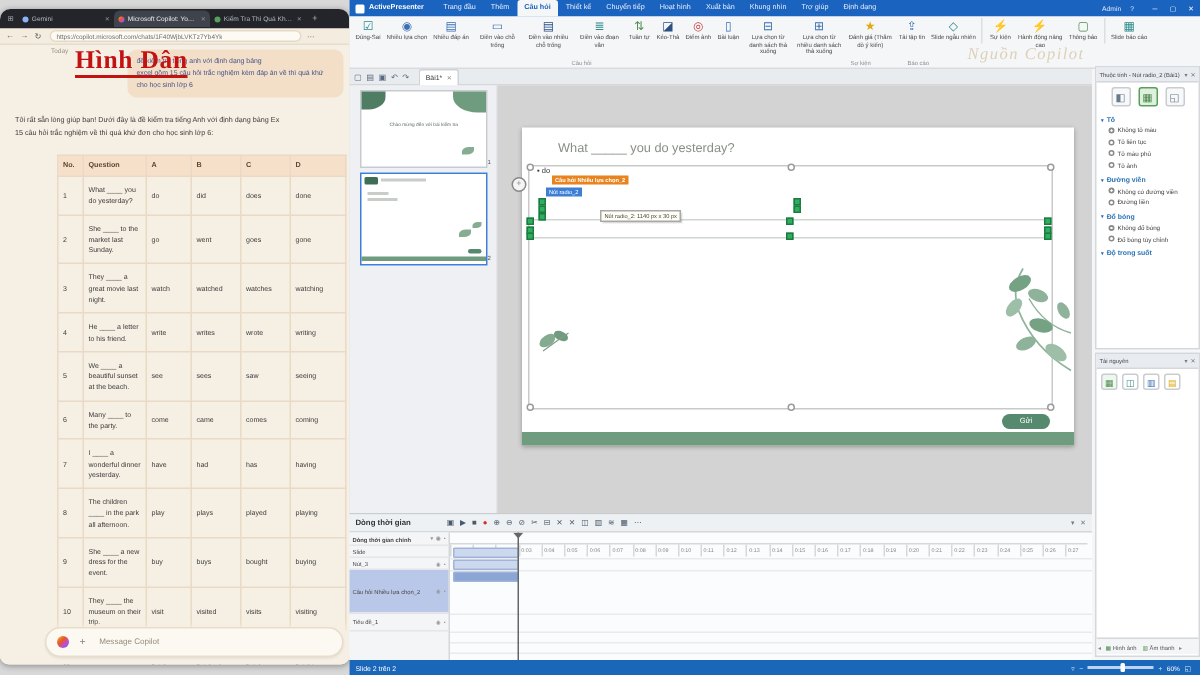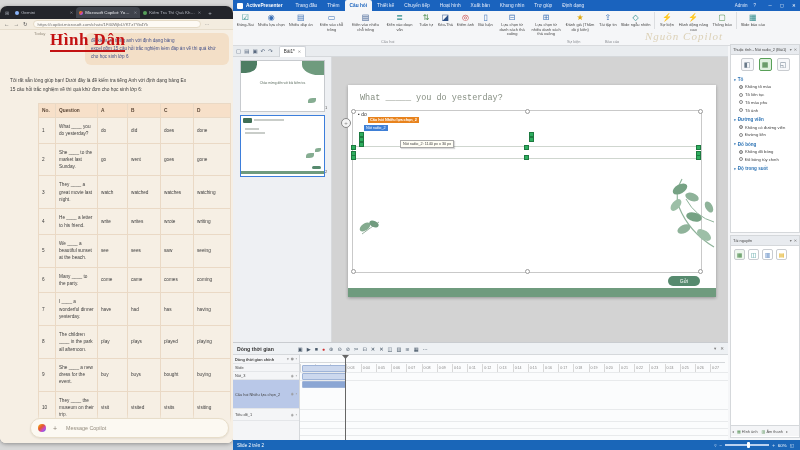--- a/index.html
+++ b/index.html
@@ -83,21 +83,21 @@
   .t-caption{position:absolute;left:0;right:0;top:20px;text-align:center;font-size:3.2px;color:#5a6b5e;}
   .t-leaf{position:absolute;width:8px;height:5px;background:#86ad92;border-radius:60% 0 60% 0;}
   .tag-sq{position:absolute;left:2px;top:2px;width:9px;height:5px;background:#3f6e55;border-radius:1px;}
   .t-line{position:absolute;height:1.5px;background:#c9cdc9;}
   .t-footer{position:absolute;left:0;right:0;bottom:2px;height:3px;background:#6f9b7e;}
   .t-btn{position:absolute;right:3px;bottom:7px;width:9px;height:3.5px;background:#568a6e;border-radius:2px;}
 
   
   .canvas{position:absolute;left:99px;top:57px;width:396px;height:285px;background:#d3d3d3;}
   .slide{position:absolute;left:16px;top:28px;width:368px;height:212px;background:#fff;box-shadow:0 1px 3px rgba(0,0,0,.3);}
-  .q-title{position:absolute;left:12px;top:8px;font-family:Liberation Mono, monospace;font-size:8.5px;color:#878f83;}
+  .q-title{position:absolute;left:24px;top:8px;font-family:Liberation Sans, sans-serif;font-size:8.5px;color:#878f83;}
   .sel-box{position:absolute;left:4px;top:25px;width:348px;height:161px;border:1px solid #c9c9c9;}
   .handle{position:absolute;width:3px;height:3px;background:#fff;border:1px solid #9a9a9a;border-radius:50%;}
   .opt-bullet{position:absolute;left:10px;top:26px;font-size:5px;color:#333;}
   .tag-orange{position:absolute;left:20px;top:32px;background:#e8831d;color:#fff;font-size:3.8px;font-weight:bold;padding:1px 2px;white-space:nowrap;z-index:5;}
   .tag-blue{position:absolute;left:16px;top:39.5px;background:#3e7fd6;color:#fff;font-size:3.8px;padding:1px 2px;white-space:nowrap;z-index:5;}
   .size-tip{position:absolute;left:52px;top:55px;background:#fffef5;border:1px solid #a8a8a8;color:#444;font-size:3.8px;padding:1px 2px;white-space:nowrap;z-index:6;box-shadow:1px 1px 1px rgba(0,0,0,.15);}
   .g-strip{position:absolute;left:4px;top:61px;width:348px;height:11px;border-top:1px solid #cfd6cf;border-bottom:1px solid #cfd6cf;}
   .gh{position:absolute;width:3px;height:3px;background:#2fae5f;border:0.5px solid #1d7a40;}
   .crosshair{position:absolute;left:-7px;top:33px;width:8px;height:8px;border:1px solid #888;border-radius:50%;color:#888;font-size:6px;line-height:8px;text-align:center;background:#f5f5f5;}
   .s-footer{position:absolute;left:0;top:203px;width:368px;height:9px;background:#6f9b7e;}

